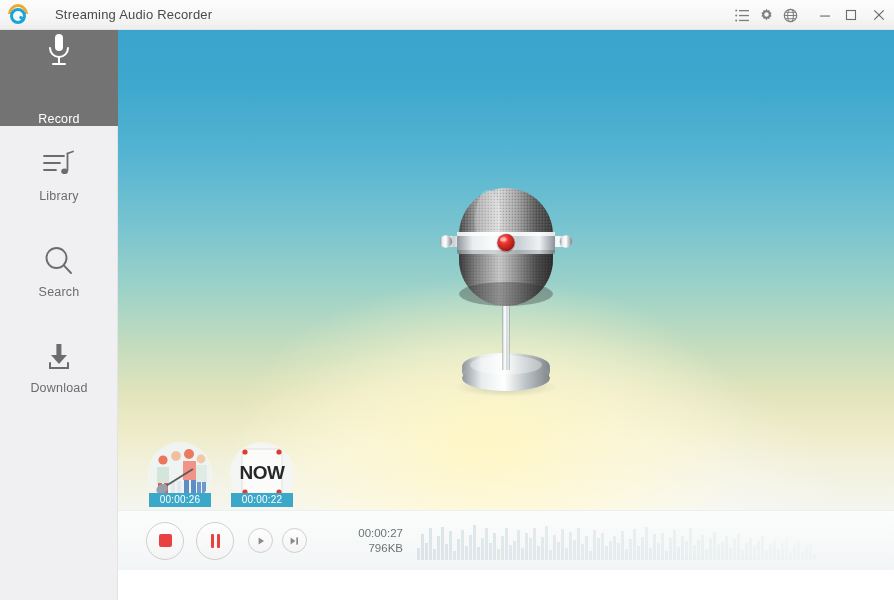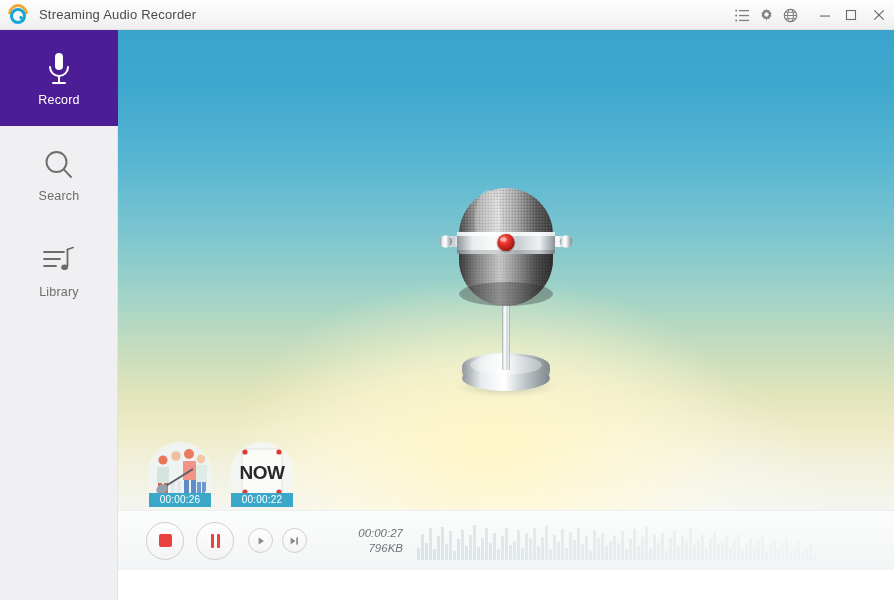--- a/index.html
+++ b/index.html
@@ -46,21 +46,21 @@
     border-radius: 50%;
   }
   .logo .qtail {
     position: absolute; left: 12px; top: 13px;
     width: 6px; height: 3px;
     background: #17a6d8;
     transform: rotate(40deg);
     border-radius: 1px;
   }
   .app-title {
-    margin-left: 10px;
+    margin-left: 26px;
     font-size: 13px;
     color: #4a4a4a;
     letter-spacing: .2px;
     white-space: nowrap;
   }
   .tb-right {
     position: absolute; right: 0; top: 0;
     height: 30px;
     display: flex; align-items: center;
   }
@@ -85,22 +85,23 @@
     border-right: 1px solid #e3e3e5;
   }
   .nav-item {
     position: relative;
     width: 118px; height: 96px;
     display: flex; flex-direction: column;
     align-items: center; justify-content: center;
     color: #6c6c6c;
   }
   .nav-item.active {
-    background: #4c1d95;
+    background: #737373;
     color: #ffffff;
+    justify-content: space-between;
   }
   .nav-icon {
     height: 40px;
     display: flex; align-items: center; justify-content: center;
     margin-bottom: 4px;
   }
   .nav-icon svg { display: block; }
   .nav-label {
     font-size: 12.5px;
     letter-spacing: .2px;
@@ -225,21 +226,20 @@
     background: #e8413f; border-radius: 1px;
   }
   .readout {
     margin-left: 26px;
     width: 70px;
     text-align: right;
     color: #6b7376;
     font-size: 11.5px;
     line-height: 15px;
     flex: 0 0 auto;
-    font-style: italic;
   }
   .waveform {
     margin-left: 14px;
     height: 38px;
     flex: 1 1 auto;
     display: flex; align-items: flex-end; gap: 1px;
     overflow: hidden;
     padding-right: 6px;
   }
   .waveform i {
@@ -333,44 +333,54 @@
           <path d="M4 15a9 9 0 0 0 18 0" fill="none" stroke="currentColor" stroke-width="2" stroke-linecap="round"></path>
           <line x1="13" y1="24" x2="13" y2="30" stroke="currentColor" stroke-width="2"></line>
           <line x1="7" y1="31" x2="19" y2="31" stroke="currentColor" stroke-width="2" stroke-linecap="round"></line>
         </svg>
       </span>
       <span class="nav-label">Record</span>
     </div>
 
     <div class="nav-item">
       <span class="nav-icon">
-        <svg width="32" height="32" viewBox="0 0 32 32">
-          <circle cx="13.5" cy="13" r="10" fill="none" stroke="currentColor" stroke-width="1.9"></circle>
-          <line x1="20.8" y1="20.4" x2="28" y2="28" stroke="currentColor" stroke-width="1.9" stroke-linecap="round"></line>
-        </svg>
-      </span>
-      <span class="nav-label">Search</span>
-    </div>
-
-    <div class="nav-item">
-      <span class="nav-icon">
         <svg width="34" height="30" viewBox="0 0 34 30">
           <g stroke="currentColor" stroke-width="1.8" stroke-linecap="round">
             <line x1="2" y1="6" x2="22" y2="6"></line>
             <line x1="2" y1="13" x2="18" y2="13"></line>
             <line x1="2" y1="20" x2="14" y2="20"></line>
             <line x1="25.5" y1="3.5" x2="25.5" y2="20"></line>
           </g>
           <path d="M25.5 3.5 L31 1.5" stroke="currentColor" stroke-width="1.8" stroke-linecap="round" fill="none"></path>
           <ellipse cx="22.6" cy="21.2" rx="3.4" ry="2.8" fill="currentColor"></ellipse>
         </svg>
       </span>
       <span class="nav-label">Library</span>
     </div>
 
+    <div class="nav-item">
+      <span class="nav-icon">
+        <svg width="32" height="32" viewBox="0 0 32 32">
+          <circle cx="13.5" cy="13" r="10" fill="none" stroke="currentColor" stroke-width="1.9"></circle>
+          <line x1="20.8" y1="20.4" x2="28" y2="28" stroke="currentColor" stroke-width="1.9" stroke-linecap="round"></line>
+        </svg>
+      </span>
+      <span class="nav-label">Search</span>
+    </div>
+
+    <div class="nav-item">
+      <span class="nav-icon">
+        <svg width="30" height="30" viewBox="0 0 30 30">
+          <rect x="12.4" y="2" width="5" height="13" fill="currentColor"></rect>
+          <path d="M7 13 L15 22 L23 13 Z" fill="currentColor"></path>
+          <path d="M6 21 V26 H24 V21" fill="none" stroke="currentColor" stroke-width="2" stroke-linecap="round"></path>
+        </svg>
+      </span>
+      <span class="nav-label">Download</span>
+    </div>
 
   </div>
 
   <div class="main">
 
     <div class="sky"></div>
     <div class="clouds">
       <div class="cloud cl1"></div>
       <div class="cloud cl2"></div>
       <div class="cloud cl3"></div>

